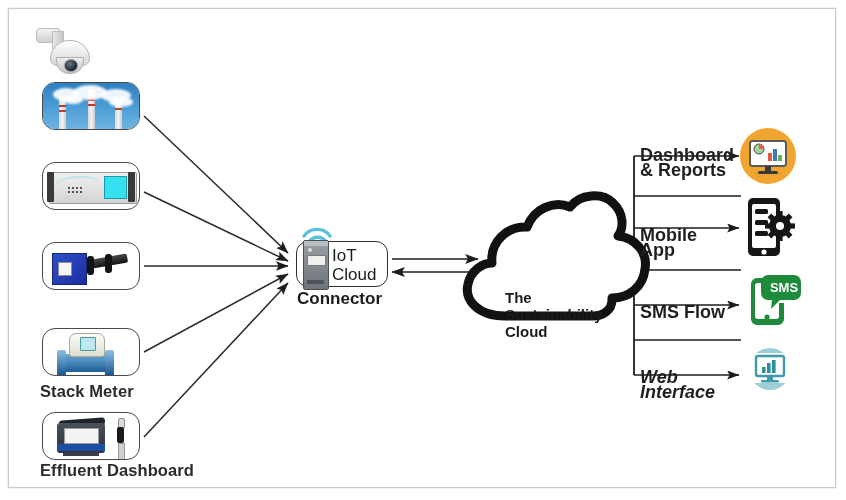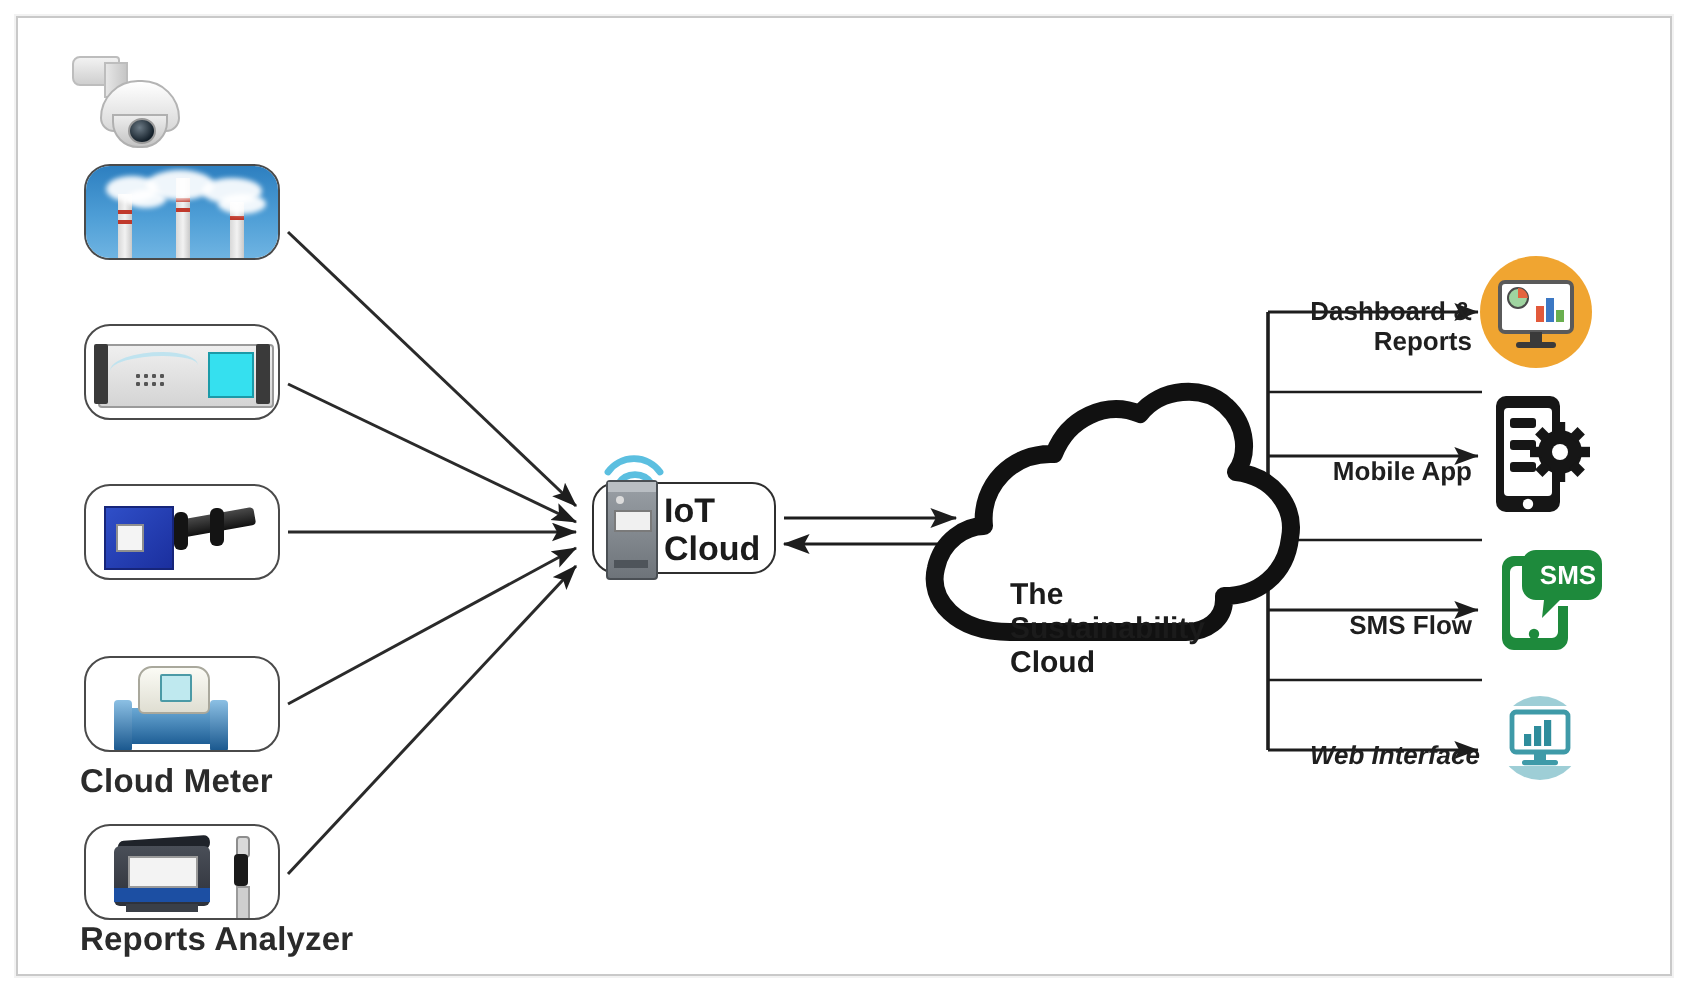--- a/index.html
+++ b/index.html
@@ -7,22 +7,22 @@
   #canvas{position:relative;width:846px;height:500px;background:#ffffff;}
   #frame{position:absolute;left:8px;top:8px;width:828px;height:480px;border:1px solid #c9c9c9;
          box-sizing:border-box;background:#ffffff;box-shadow:0 0 0 1px #f2f2f2;}
   .abs{position:absolute;}
   svg.layer{position:absolute;left:0;top:0;width:846px;height:500px;pointer-events:none;}
 
   
   .lbl{position:absolute;color:#2b2b2b;font-weight:600;letter-spacing:.1px;white-space:nowrap;}
   .lbl-dev{font-size:16.5px;}
   .lbl-ptz{font-size:19px;font-weight:600;}
-  .lbl-out{font-size:13px;font-weight:600;color:#1f1f1f;line-height:15px;white-space:normal;text-align:right;}
-  .lbl-hub{font-size:17px;font-weight:700;color:#1b1b1b;line-height:19px;}
+  .lbl-out{font-size:18px;font-weight:600;color:#1f1f1f;line-height:15px;white-space:normal;}
+  .lbl-hub{font-size:17px;font-weight:400;color:#1b1b1b;line-height:19px;}
   .lbl-cloud{font-size:15px;font-weight:600;color:#1b1b1b;line-height:17px;}
 
   
   .tile{position:absolute;width:98px;height:48px;border:1.6px solid #4a4a4a;border-radius:13px;
         overflow:hidden;background:#fff;box-sizing:border-box;}
 
   
   .sky{position:absolute;inset:0;background:linear-gradient(180deg,#2d7fc0 0%,#4e9ed6 55%,#6fb4e2 100%);}
   .stack{position:absolute;bottom:0;width:7px;background:linear-gradient(90deg,#d8d8d8,#f2f2f2,#c9c9c9);}
   .stack i{position:absolute;left:0;right:0;height:2px;background:#c0392b;}
@@ -193,47 +193,48 @@
   </div>
 
   <div class="tile" style="left:42px;top:328px;">
     <div class="fm-neck"></div>
     <div class="fm-pipe"></div>
     <div class="fm-fl" style="left:14px;"></div>
     <div class="fm-fl" style="left:62px;"></div>
     <div class="fm-head"></div>
     <div class="fm-disp"></div>
   </div>
-  <div class="lbl lbl-dev" style="left:40px;top:382px;">Cloud Meter</div>
+  <div class="lbl lbl-dev" style="left:40px;top:382px;">Stack Meter</div>
 
   <div class="tile" style="left:42px;top:412px;">
     <div class="ef-top"></div>
     <div class="ef-body"></div>
     <div class="ef-disp"></div>
     <div class="ef-band"></div>
     <div class="ef-foot"></div>
     <div class="ef-probe">
         <div class="pt"></div>
         <div class="pm"></div>
         <div class="pb"></div>
       </div>
   </div>
-  <div class="lbl lbl-dev" style="left:40px;top:461px;">Reports Analyzer</div>
+  <div class="lbl lbl-dev" style="left:40px;top:461px;">Effluent Dashboard</div>
 
   <div class="hub"></div>
   <div class="hub-dev">
     <div class="cap"></div>
       <div class="led"></div>
       <div class="scr"></div>
       <div class="bar"></div>
   </div>
   <div class="lbl-hub">
     <div>IoT</div>
     <div>Cloud</div>
   </div>
+  <div class="lbl-conn">Connector</div>
 
   <div class="cloud-txt lbl-cloud">
     <div>The</div>
     <div>Sustainability</div>
     <div>Cloud</div>
   </div>
 
   <div class="lbl-out abs" style="left:640px;top:148px;width:96px;">Dashboard &amp; Reports</div>
   <svg class="abs" style="left:738px;top:126px;" width="60" height="60" viewBox="0 0 60 60">
     <circle cx="30" cy="30" r="28" fill="#F0A531"></circle>

